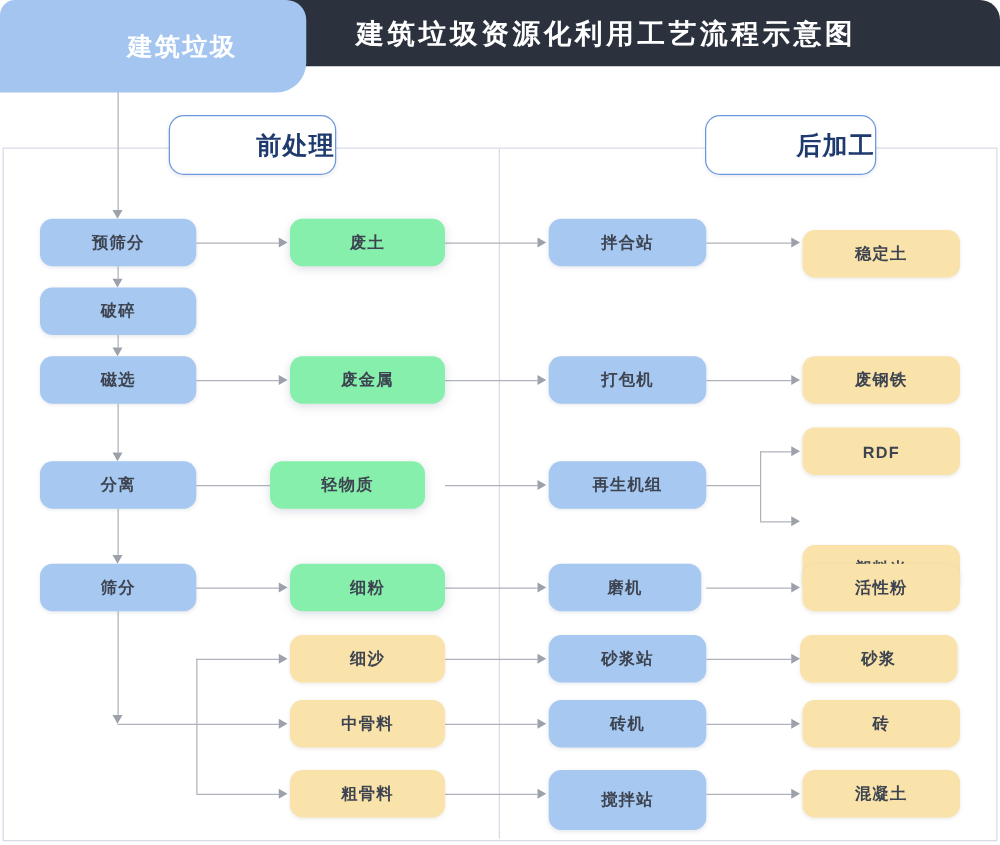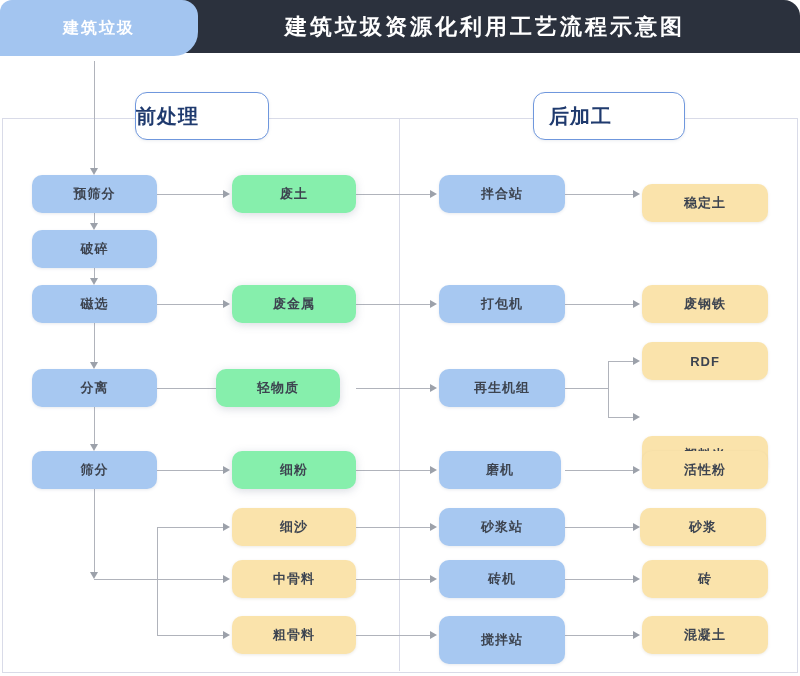--- a/index.html
+++ b/index.html
@@ -5,48 +5,48 @@
   html,body{margin:0;padding:0;}
   body{
     width:800px;height:676px;position:relative;overflow:hidden;
     background:#ffffff;
     font-family:"Liberation Sans","DejaVu Sans",sans-serif;
     --tab-bg:#a3c5f0; --header-bg:#2b313d; --node-blue:#a7c8f1; --node-yellow:#fae3ab;
     --node-text:#3d4450; --badge-border:#6f97dd; --badge-text:#1f3a6e;
     --line:#b0b3bb; --arrow:#9ca1aa; --panel-border:#d9dbe8;
   }
   .tab{
-    position:absolute;left:0;top:0;width:198px;height:56px;z-index:3;
+    position:absolute;left:0;top:0;width:198px;height:74px;z-index:3;
     background:var(--tab-bg);border-radius:12px 16px 24px 0;
     display:flex;align-items:center;justify-content:center;
-    color:#ffffff;font-size:16px;font-weight:bold;letter-spacing:2px;
+    color:#ffffff;font-size:20px;font-weight:bold;letter-spacing:2px;padding-left:47px;
   }
   .header{
     position:absolute;left:170px;top:0;width:630px;height:53px;z-index:2;
     background:var(--header-bg);border-radius:0 16px 0 0;
     display:flex;align-items:center;justify-content:center;
     color:#ffffff;font-size:22px;font-weight:bold;letter-spacing:3px;
   }
   .panel{
     position:absolute;left:2px;top:118px;width:794px;height:553px;
     border:1px solid var(--panel-border);background:#ffffff;z-index:0;
   }
   .divider{
     position:absolute;left:399px;top:119px;width:1px;height:552px;
     background:var(--panel-border);z-index:0;
   }
   .badge{
     position:absolute;z-index:2;background:#ffffff;
     border:1.5px solid var(--badge-border);border-radius:12px;
-    display:flex;align-items:center;justify-content:flex-start;
+    display:flex;align-items:center;justify-content:flex-end;
     color:var(--badge-text);font-size:20px;font-weight:bold;letter-spacing:1px;
     box-shadow:0 1px 3px rgba(130,140,160,.15);
   }
   .badge.pre{left:135px;top:92px;width:132px;height:46px;}
-  .badge.post{left:533px;top:92px;width:135px;height:46px;padding-left:15px;}
+  .badge.post{left:564px;top:92px;width:135px;height:46px;}
   .node{
     position:absolute;z-index:2;border-radius:10px;
     display:flex;align-items:center;justify-content:center;
     font-size:13px;font-weight:600;color:var(--node-text);letter-spacing:1px;
   }
   .node.blue{background:var(--node-blue);box-shadow:0 1px 3px rgba(130,140,160,.18);}
   .node.yellow{background:var(--node-yellow);box-shadow:0 1px 3px rgba(150,140,110,.18);}
   .node.white{background:#86efac;box-shadow:0 2px 8px rgba(130,140,160,.30);}
   .line{position:absolute;background:var(--line);z-index:1;}
   .arrow-r{position:absolute;width:0;height:0;z-index:1;

